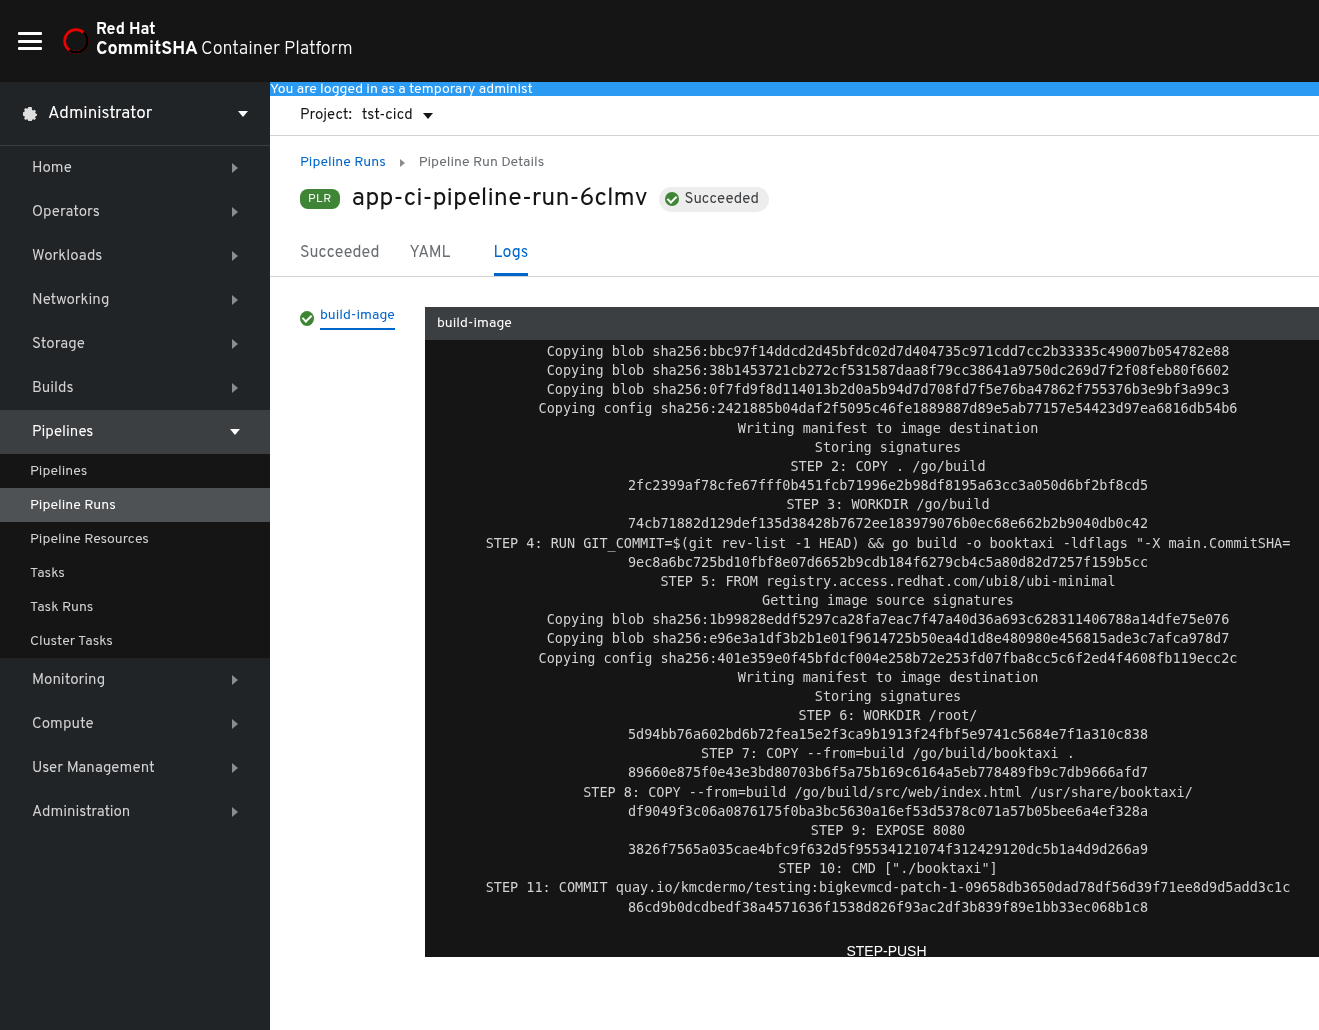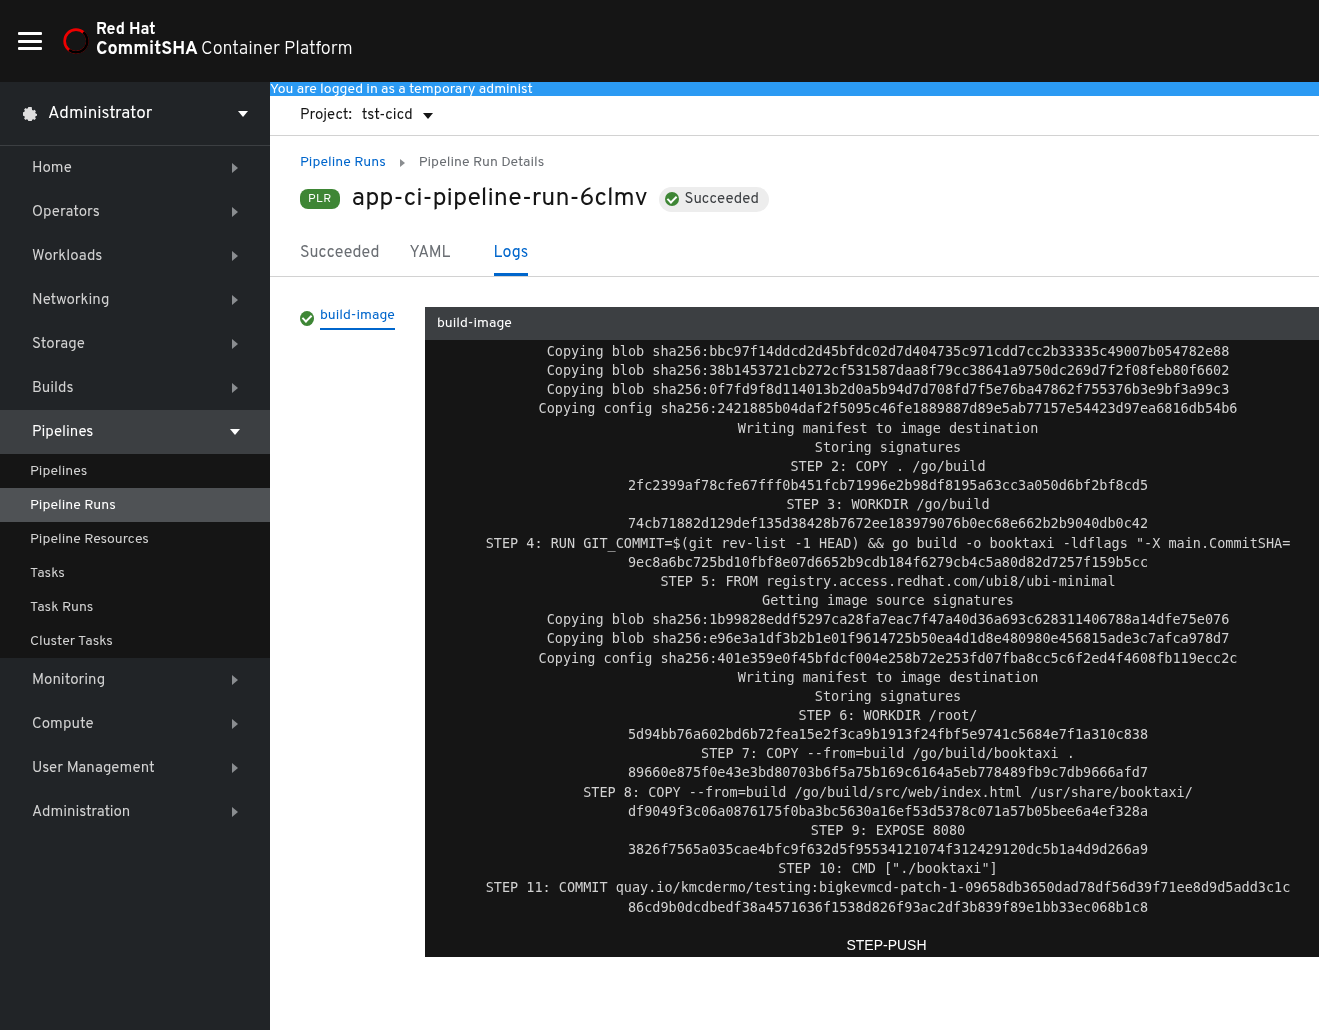--- a/index.html
+++ b/index.html
@@ -54,21 +54,21 @@
 .logs-area { display:flex; height:680px; padding-top:30px; gap:30px; }
 .task-list { width:95px; flex:0 0 95px; padding-left:0; }
 .task-item { display:flex; align-items:center; gap:6px; font-size:14px; }
 .task-item .check-circ { width:15px; height:15px; }
 .task-item .lbl { color:#06c; border-bottom:2px solid #06c; padding-bottom:4px; }
 
 .console { flex:1; background:#151515; color:#fff; display:flex; flex-direction:column; overflow:hidden; margin-right:-30px; }
 .console-hdr { background:#3c3f42; color:#fff; font-size:14px; padding:8px 12px; }
 .console-body { flex:1; overflow:hidden; padding:2px 0 0 32px;text-align:center; }
 .console-body pre { font-family:Menlo,Consolas,monospace; font-size:13.5px; line-height:1.42; color:#d2d2d2; white-space:pre; }
-.console-body .step-label { color:#fff; font-size:14px; font-family:Arial,sans-serif; margin:20px 0 14px -3px; font-weight:400;}
+.console-body .step-label { color:#fff; font-size:14px; font-family:Arial,sans-serif; margin:26px 0 14px -3px; font-weight:400;}
 
 
 .gear { width:16px; height:16px; }
 </style>
 </head>
 <body>
 
 <div class="masthead">
   <div class="hamburger">
       <span></span>

